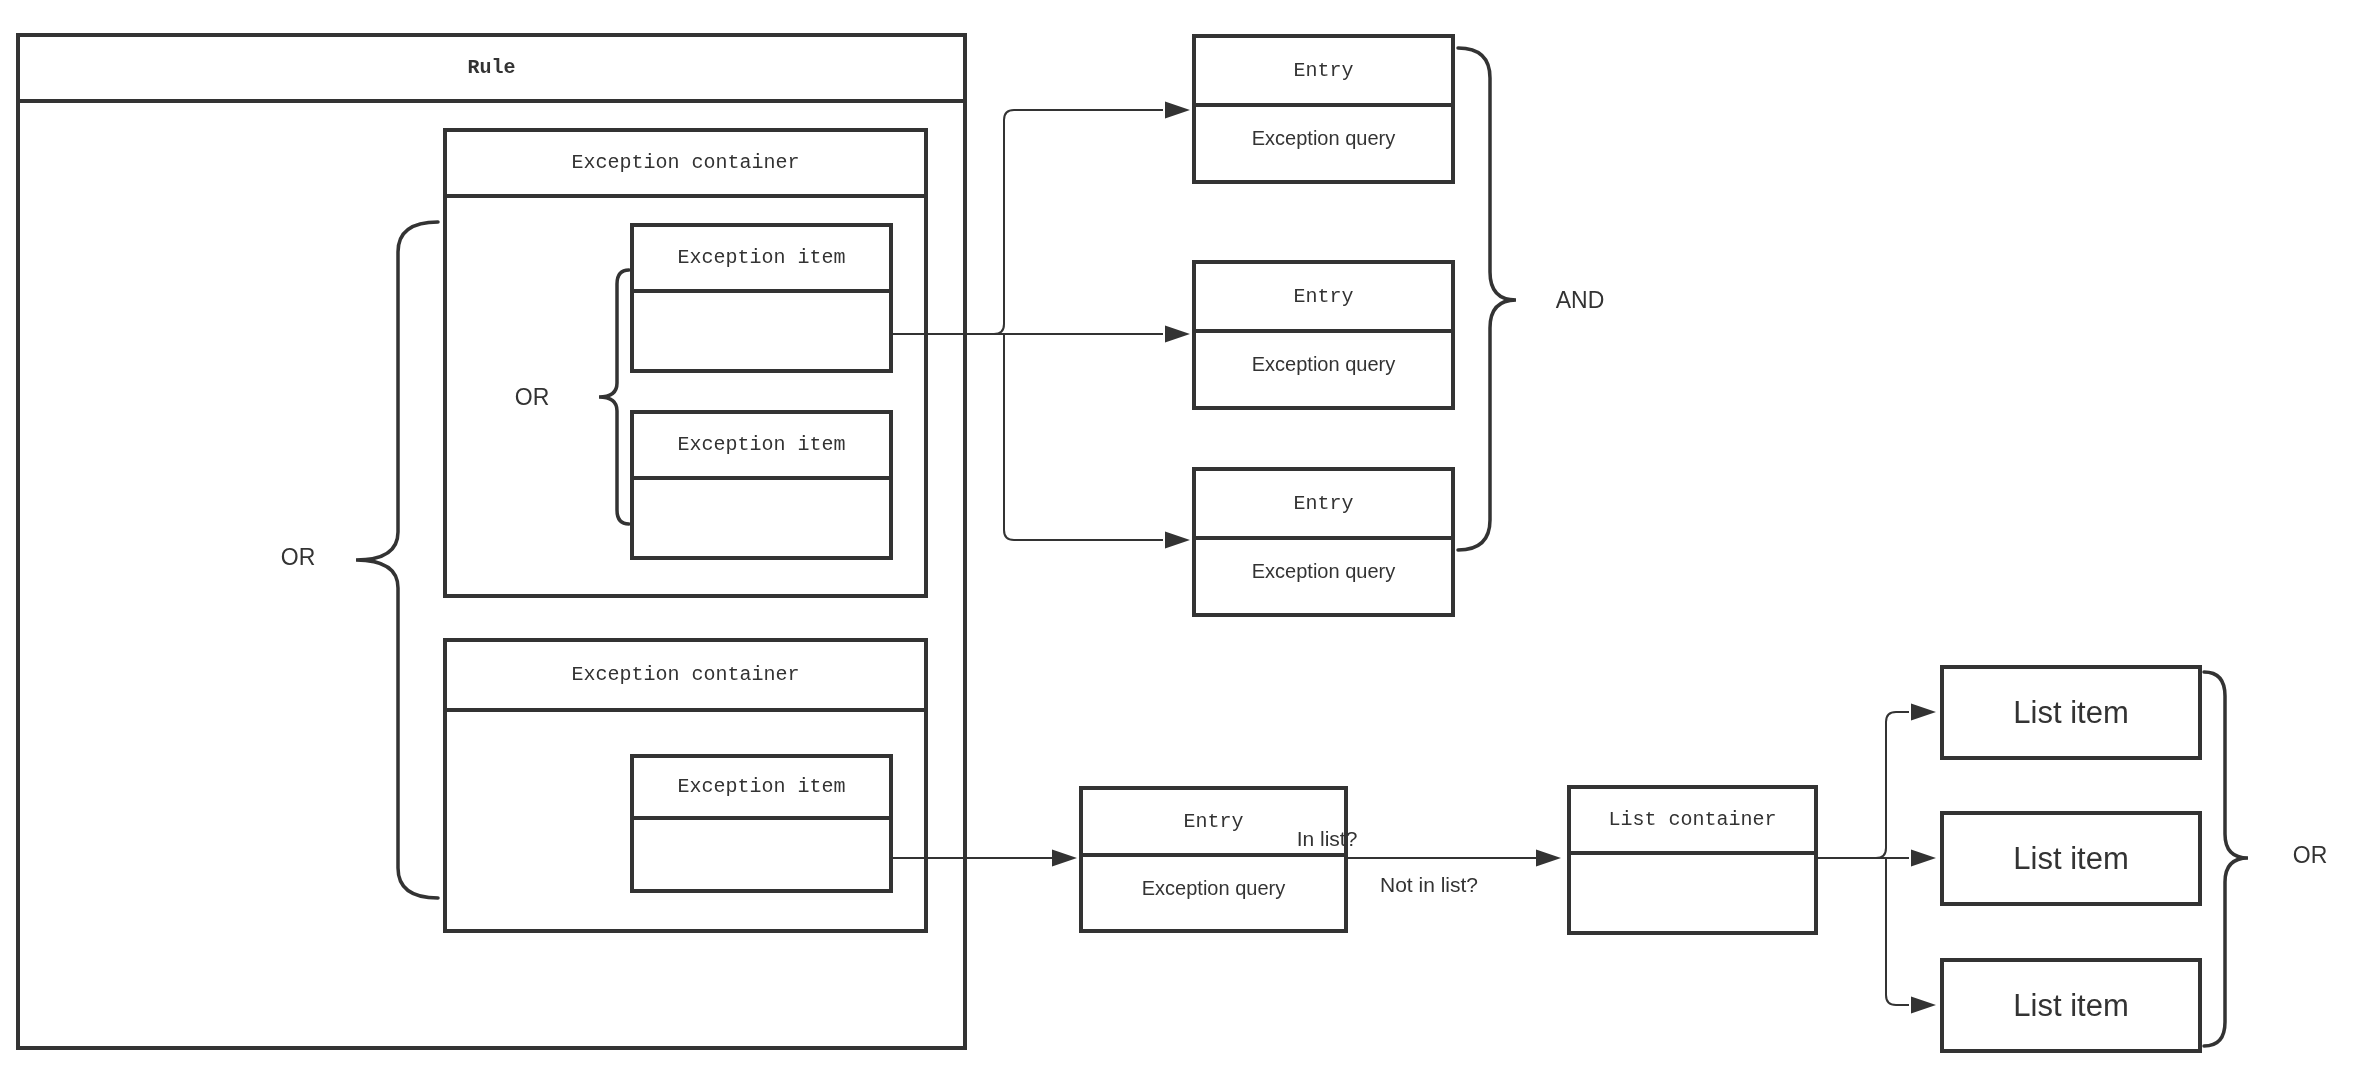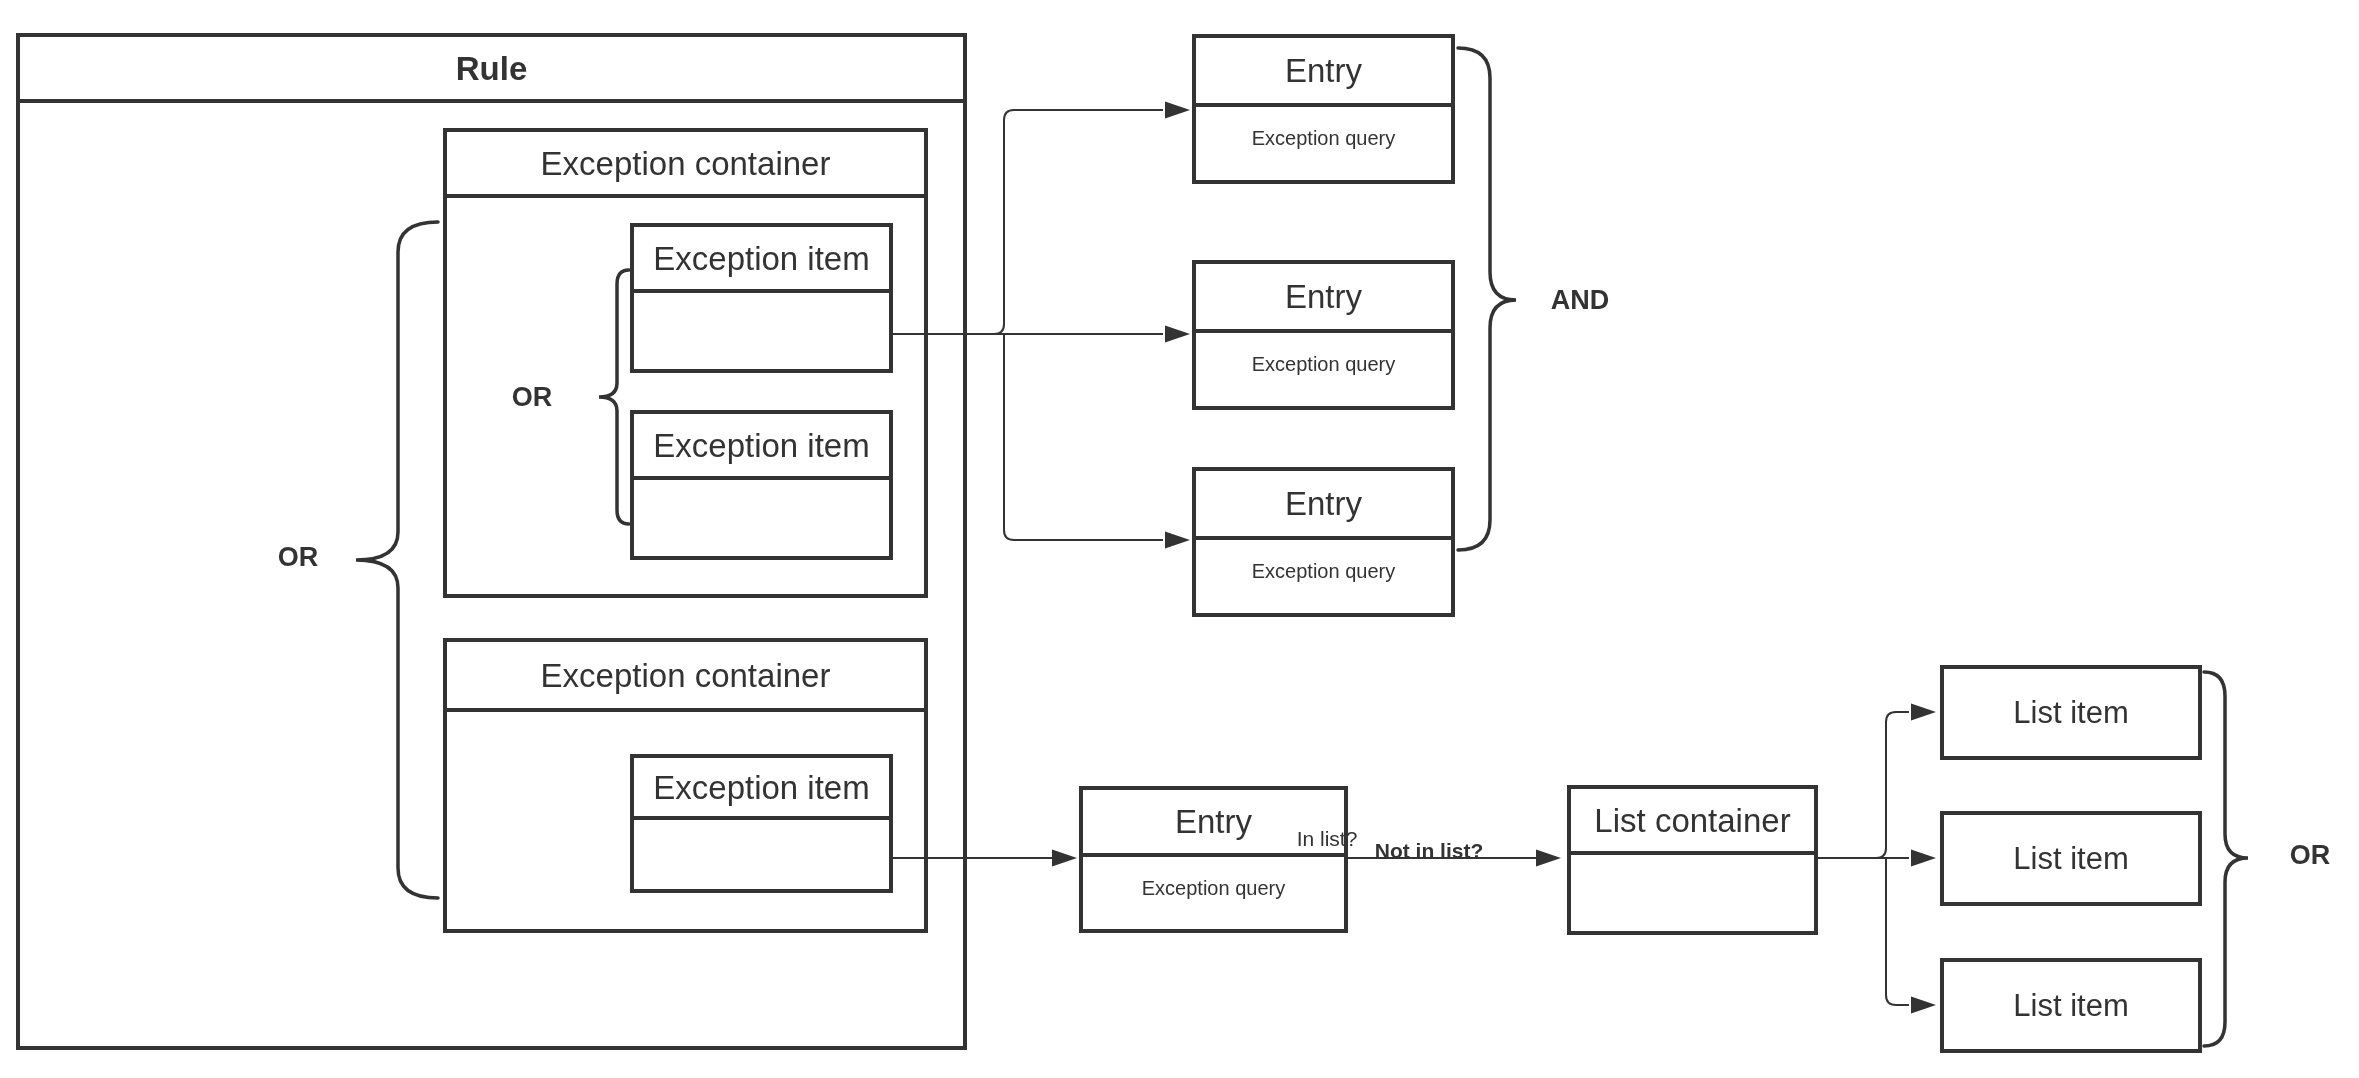--- a/index.html
+++ b/index.html
@@ -9,33 +9,33 @@
     background:var(--bg); overflow:hidden;
     font-family:"Liberation Sans", sans-serif; color:var(--stroke);
   }
   .node {
     position:absolute; background:var(--bg);
     border:4px solid var(--stroke); box-sizing:border-box;
   }
   .node .hdr {
     display:flex; align-items:center; justify-content:center;
     border-bottom:4px solid var(--stroke); box-sizing:border-box;
-    font-size:33px; line-height:1;
+    font-size:20px; line-height:1;font-family:Liberation Mono, monospace;
   }
   .node .body { flex:1; }
   .node.split { display:flex; flex-direction:column; }
   .node.plain { display:flex; align-items:center; justify-content:center; font-size:31px; }
   .sub {
     flex:1; display:flex; align-items:flex-start; justify-content:center;
     font-size:20px; padding-top:20px; box-sizing:border-box;
   }
   .bold { font-weight:bold; }
   .oplabel {
     position:absolute; transform:translate(-50%,-50%);
-    font-size:27px; line-height:1; white-space:nowrap;font-weight:bold;
+    font-size:23px; line-height:1; white-space:nowrap;
   }
   .edgelabel {
     position:absolute; transform:translate(-50%,-50%);
     font-size:21px; line-height:1; white-space:nowrap;
   }
   svg.overlay { position:absolute; left:0; top:0; z-index:5; pointer-events:none; }
   .node, .oplabel, .edgelabel { z-index:2; }
   svg .conn { stroke:var(--stroke); stroke-width:2; fill:none; }
   svg .brace { stroke:var(--stroke); stroke-width:3.5; fill:none; stroke-linecap:round; }
   svg .head { fill:var(--stroke); stroke:none; }
@@ -109,21 +109,21 @@
   <div class="node plain" style="left:1940px; top:958px; width:262px; height:95px;">
     <span>List item</span>
   </div>
 
   <div class="oplabel" style="left:298px; top:557px;">OR</div>
   <div class="oplabel" style="left:532px; top:397px;">OR</div>
   <div class="oplabel" style="left:1580px; top:300px;">AND</div>
   <div class="oplabel" style="left:2310px; top:855px;">OR</div>
 
   <div class="edgelabel" style="left:1327px; top:838px;">In list?</div>
-  <div class="edgelabel" style="left:1429px; top:850px;font-weight:bold;">Not in list?</div>
+  <div class="edgelabel" style="left:1429px; top:884px;">Not in list?</div>
 
   <svg class="overlay" width="2359" height="1078" viewBox="0 0 2359 1078">
 
     <path class="conn" d="M 893 334 H 1163"></path>
     <path class="conn" d="M 994 334 Q 1004 334 1004 324 L 1004 120 Q 1004 110 1014 110 L 1163 110"></path>
     <path class="conn" d="M 1004 334 L 1004 530 Q 1004 540 1014 540 L 1163 540"></path>
     <polygon class="head" points="1190,110 1165,101.5 1165,118.5"></polygon>
     <polygon class="head" points="1190,334 1165,325.5 1165,342.5"></polygon>
     <polygon class="head" points="1190,540 1165,531.5 1165,548.5"></polygon>
 

